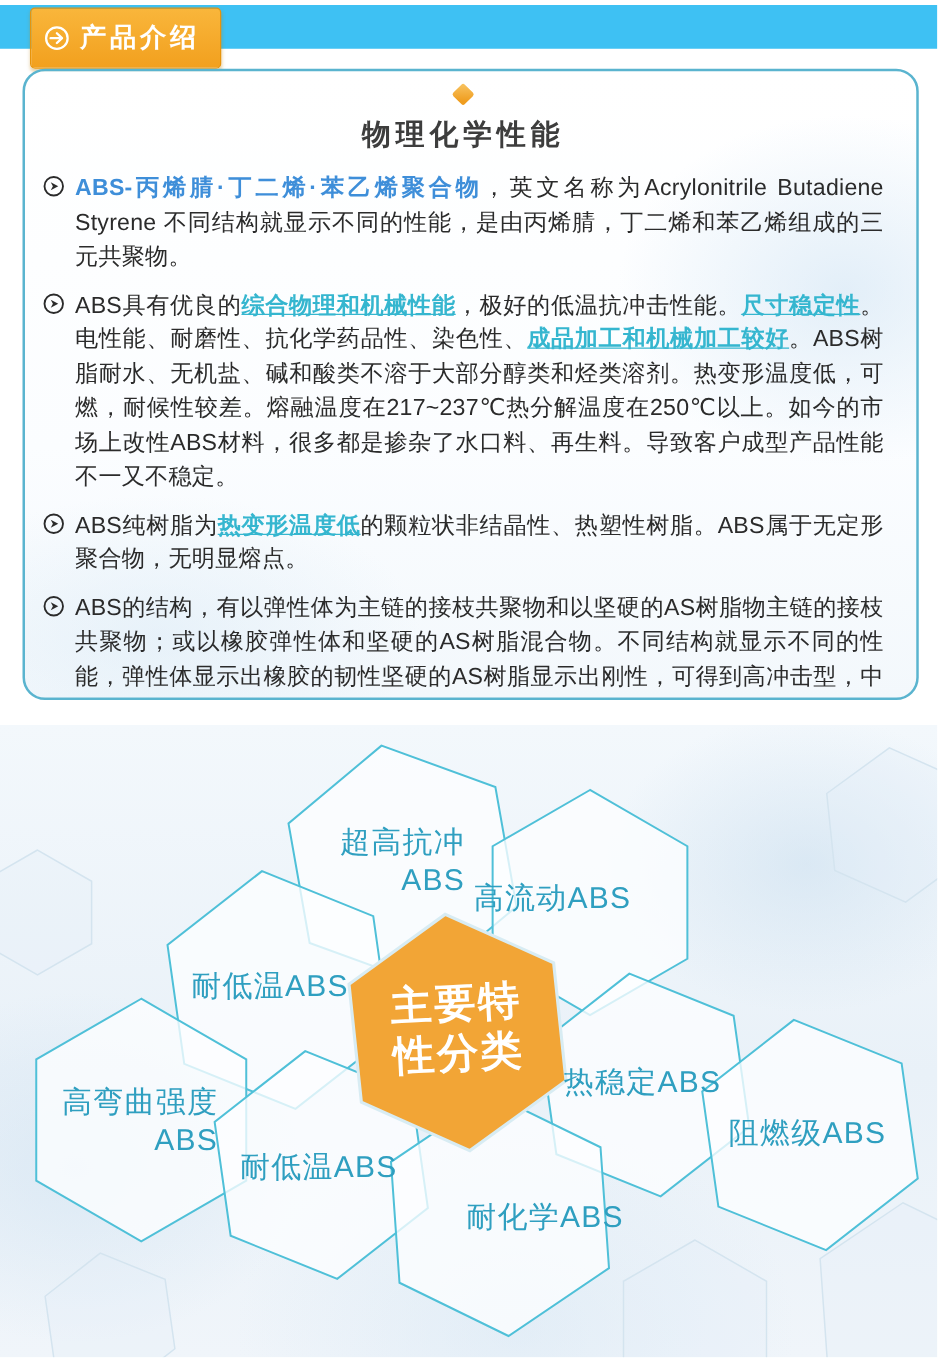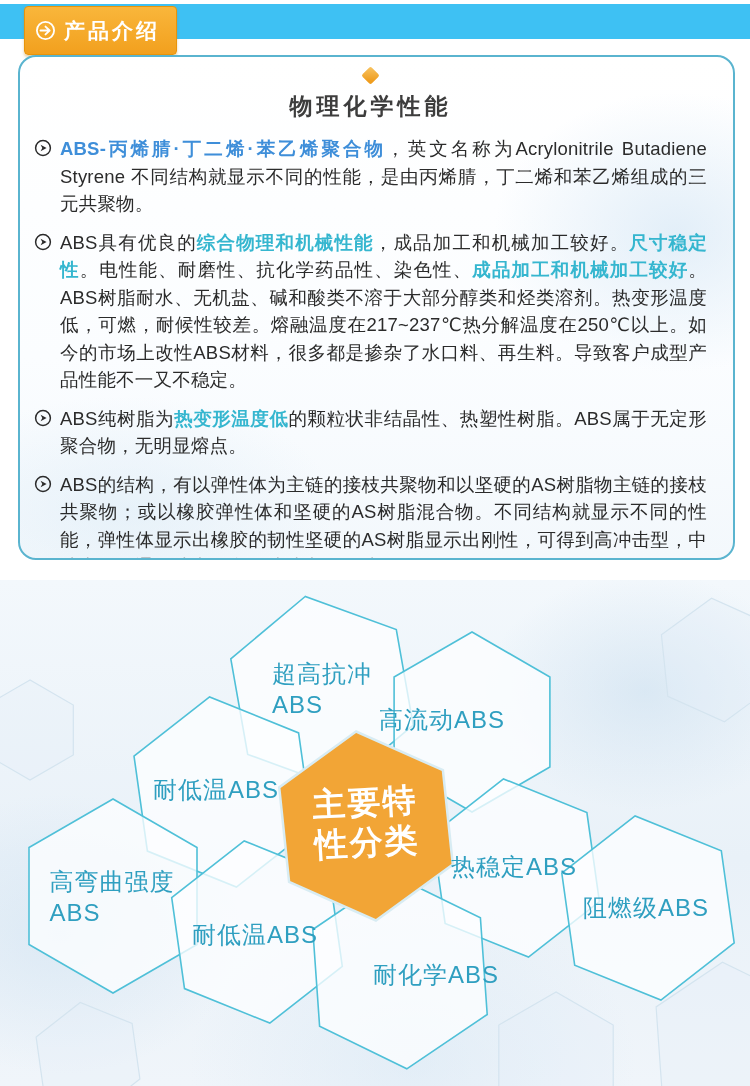--- a/index.html
+++ b/index.html
@@ -25,35 +25,35 @@
              linear-gradient(180deg,#ffffff 0%,#fbfdff 60%,#f3f8fc 100%);
            padding:10px 26px 0 14px; overflow:hidden; }
   .panel-head { text-align:center; }
   .diamond { display:inline-block; width:13px; height:13px; margin-top:2px;
              background:linear-gradient(135deg,#f8c564 0%,#ef9d1f 80%); transform:rotate(45deg); border-radius:2px; }
   .panel-title { font-size:23px; font-weight:600; color:#3d3d3d; letter-spacing:4px; margin-top:5px; }
   .bullets { list-style:none; margin-top:13px; }
   .bullet { display:flex; align-items:flex-start; margin-bottom:11px; }
   .b-icon { flex:0 0 26px; width:18px; height:18px; margin-top:4px; display:inline-flex; }
   .b-text { flex:1; font-size:18.5px; line-height:27.5px; color:#2b2b2b; text-align:justify; letter-spacing:0.2px; }
-  .hl-teal { color:#35b6cf; font-weight:600; }
+  .hl-teal { color:#35b6cf; font-weight:600;text-decoration:underline; }
   .hl-blue { color:#3e8ed9; font-weight:600;margin-top:36px; }
 
   
   .hex-section { position:absolute; left:0; top:580px; width:750px; height:506px;
       background:
         radial-gradient(230px 170px at 86% 22%, rgba(193,217,236,.45), transparent 70%),
         radial-gradient(260px 200px at 8% 70%, rgba(199,221,239,.42), transparent 70%),
         radial-gradient(320px 230px at 55% 95%, rgba(206,226,242,.38), transparent 70%),
         linear-gradient(180deg,#f3f8fc 0%,#e9f1f8 55%,#f0f5fa 100%); }
   .hex-svg { position:absolute; left:0; top:0; width:750px; height:506px; }
   .hex-outer { fill:rgba(252,254,255,.78); stroke:#4fc0d8; stroke-width:1.6; }
   .hex-center { fill:#f2a536; stroke:#d8ecf3; stroke-width:2.5; }
   .hex-deco { fill:rgba(228,240,248,.30); stroke:#d4e4ef; stroke-width:1.2; }
-  .hex-label { position:absolute; transform:translate(-50%,-50%); white-space:pre; text-align:left;
+  .hex-label { position:absolute; transform:translate(-50%,-50%); white-space:pre; text-align:right;
                color:#2f9fc0; font-size:24px; line-height:1.28; letter-spacing:1px; }
   .hex-label-center { position:absolute; transform:translate(-50%,-50%) rotate(-3deg); white-space:pre; text-align:center;
                color:#ffffff; font-size:33px; font-weight:700; line-height:1.22; letter-spacing:2px; }
 </style>
 </head>
 <body>
 
 <div class="page">
 
   <div class="topbar"></div>
@@ -84,21 +84,21 @@
         <p class="b-text"><span class="hl-blue">ABS-丙烯腈·丁二烯·苯乙烯聚合物</span><span>，英文名称为Acrylonitrile Butadiene Styrene 不同结构就显示不同的性能，是由丙烯腈，丁二烯和苯乙烯组成的三元共聚物。</span></p>
       </li>
 
       <li class="bullet">
         <span class="b-icon">
           <svg viewBox="0 0 18 18" width="18" height="18">
             <circle cx="9" cy="9" r="7.4" fill="none" stroke="#2b2b2b" stroke-width="1.5"></circle>
             <path d="M6.6 5.8 L12.6 9 L6.6 12.2 L8.3 9 Z" fill="#2b2b2b"></path>
           </svg>
         </span>
-        <p class="b-text"><span>ABS具有优良的</span><span class="hl-teal">综合物理和机械性能</span><span>，成品加工和机械加工较好。</span><span class="hl-teal">尺寸稳定性</span><span>。电性能、耐磨性、抗化学药品性、染色性、</span><span class="hl-teal">成品加工和机械加工较好</span><span>。ABS树脂耐水、无机盐、碱和酸类不溶于大部分醇类和烃类溶剂。热变形温度低，可燃，耐候性较差。熔融温度在217~237℃热分解温度在250℃以上。如今的市场上改性ABS材料，很多都是掺杂了水口料、再生料。导致客户成型产品性能不一又不稳定。</span></p>
+        <p class="b-text"><span>ABS具有优良的</span><span class="hl-teal">综合物理和机械性能</span><span>，极好的低温抗冲击性能。</span><span class="hl-teal">尺寸稳定性</span><span>。电性能、耐磨性、抗化学药品性、染色性、</span><span class="hl-teal">成品加工和机械加工较好</span><span>。ABS树脂耐水、无机盐、碱和酸类不溶于大部分醇类和烃类溶剂。热变形温度低，可燃，耐候性较差。熔融温度在217~237℃热分解温度在250℃以上。如今的市场上改性ABS材料，很多都是掺杂了水口料、再生料。导致客户成型产品性能不一又不稳定。</span></p>
       </li>
 
       <li class="bullet">
         <span class="b-icon">
           <svg viewBox="0 0 18 18" width="18" height="18">
             <circle cx="9" cy="9" r="7.4" fill="none" stroke="#2b2b2b" stroke-width="1.5"></circle>
             <path d="M6.6 5.8 L12.6 9 L6.6 12.2 L8.3 9 Z" fill="#2b2b2b"></path>
           </svg>
         </span>
         <p class="b-text"><span>ABS纯树脂为</span><span class="hl-teal">热变形温度低</span><span>的颗粒状非结晶性、热塑性树脂。ABS属于无定形聚合物，无明显熔点。</span></p>

